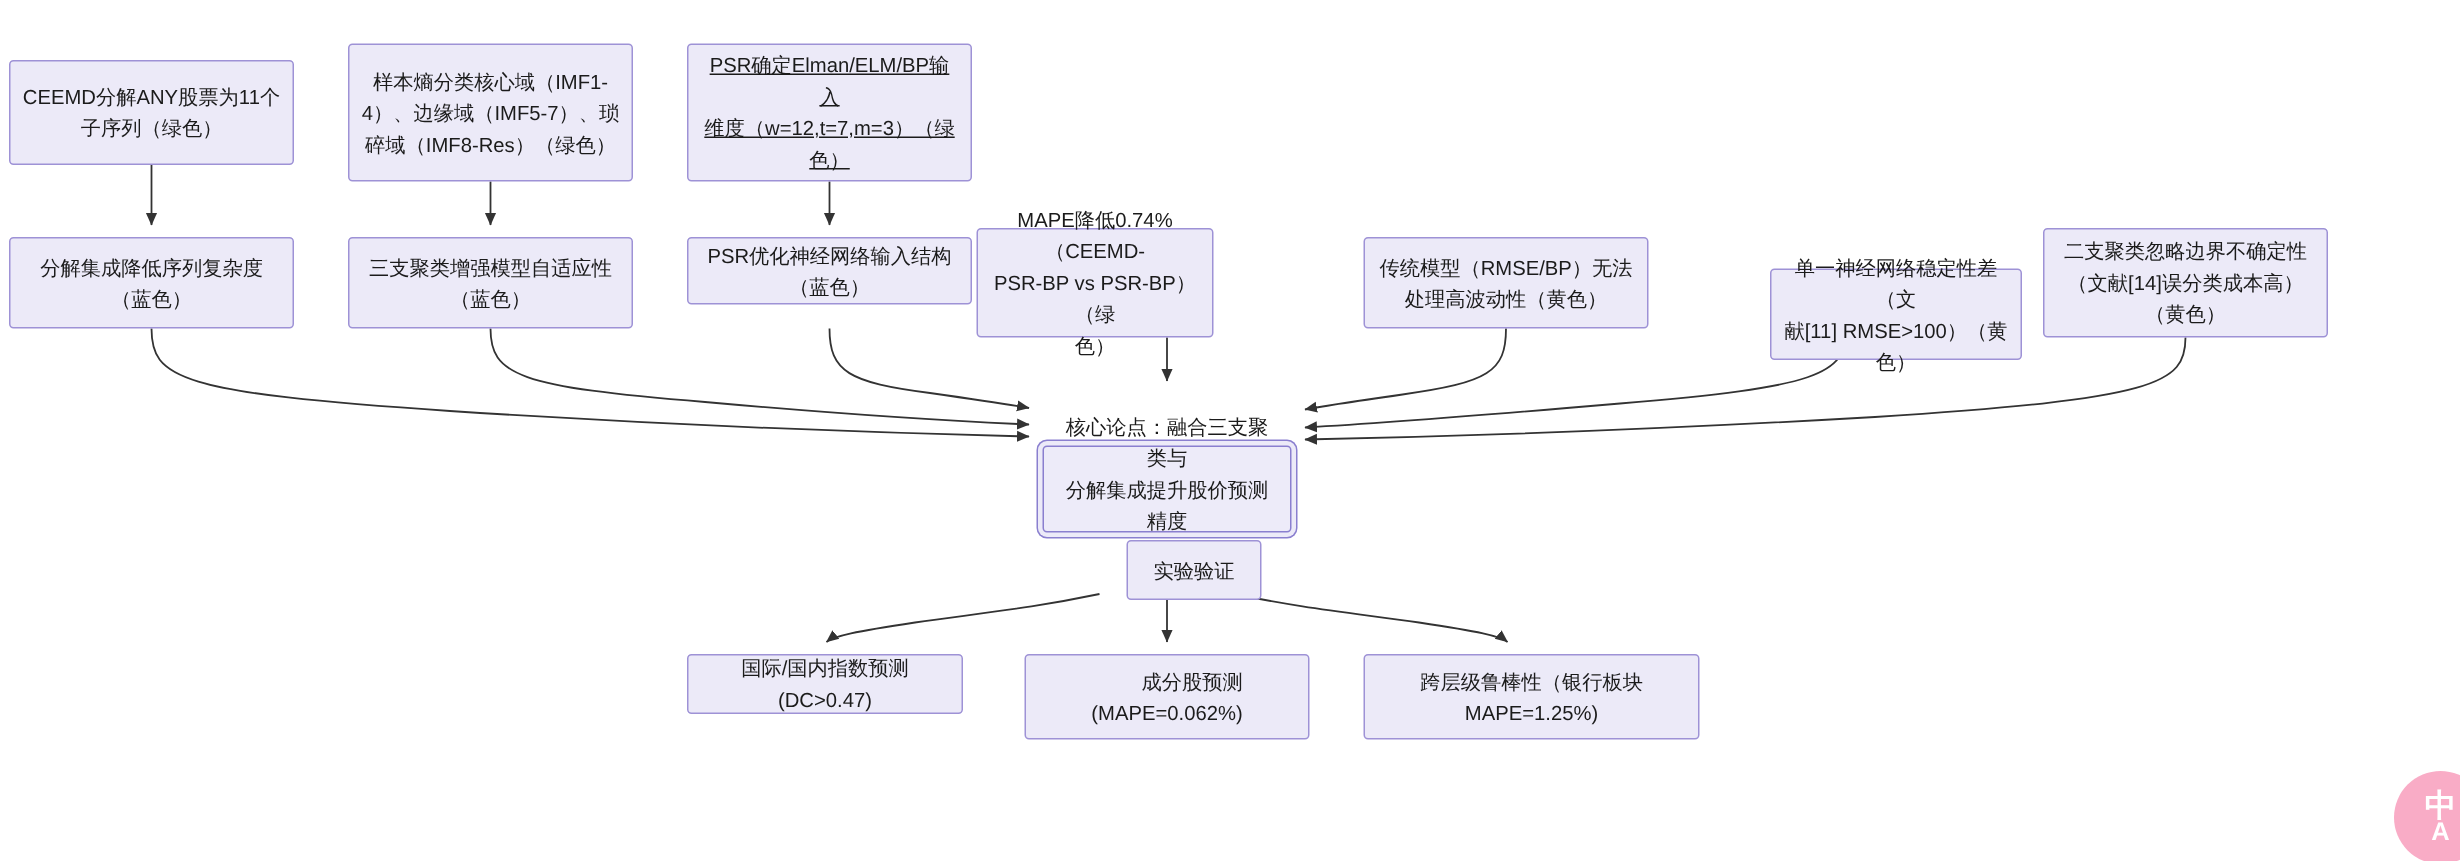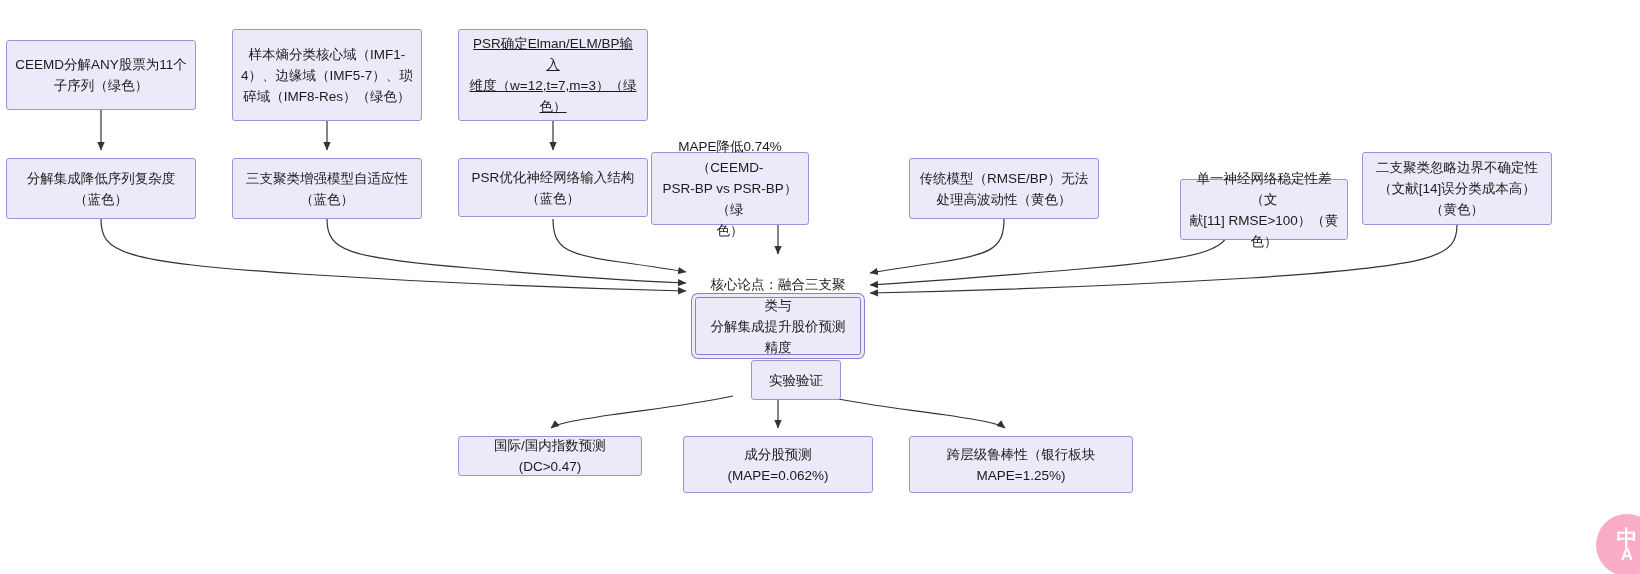--- a/index.html
+++ b/index.html
@@ -95,21 +95,21 @@
 色）</span>
       </div>
       <div class="node" style="left: 6px; top: 158px; width: 190px; height: 61px;">
         <span class="txt">分解集成降低序列复杂度
 （蓝色）</span>
       </div>
       <div class="node" style="left: 232px; top: 158px; width: 190px; height: 61px;">
         <span class="txt">三支聚类增强模型自适应性
 （蓝色）</span>
       </div>
-      <div class="node" style="left: 458px; top: 158px; width: 190px; height: 59px;">
+      <div class="node" style="left: 458px; top: 158px; width: 190px; height: 45px;">
         <span class="txt">PSR优化神经网络输入结构
 （蓝色）</span>
       </div>
       <div class="node" style="left: 651px; top: 152px; width: 158px; height: 73px;">
         <span class="txt">MAPE降低0.74%（CEEMD-
 PSR-BP vs PSR-BP）（绿
 色）</span>
       </div>
       <div class="node" style="left: 909px; top: 158px; width: 190px; height: 61px;">
         <span class="txt">传统模型（RMSE/BP）无法
@@ -129,21 +129,21 @@
 分解集成提升股价预测精度
 （红色）</span>
       </div>
       <div class="node" style="left: 751px; top: 360px; width: 90px; height: 40px;">
         <span class="txt">实验验证</span>
       </div>
       <div class="node" style="left: 458px; top: 436px; width: 184px; height: 40px;">
         <span class="txt">国际/国内指数预测
 (DC&gt;0.47)</span>
       </div>
-      <div class="node" style="left: 683px; top: 436px; width: 190px; height: 57px;">
+      <div class="node" style="left: 683px; top: 436px; width: 190px; height: 57px; text-align: right;">
         <span class="txt">成分股预测
 (MAPE=0.062%)</span>
       </div>
       <div class="node" style="left: 909px; top: 436px; width: 224px; height: 57px;">
         <span class="txt">跨层级鲁棒性（银行板块
 MAPE=1.25%)</span>
       </div>
     </div>
 
   <div class="watermark" style="left:1596px;top:514px;">

